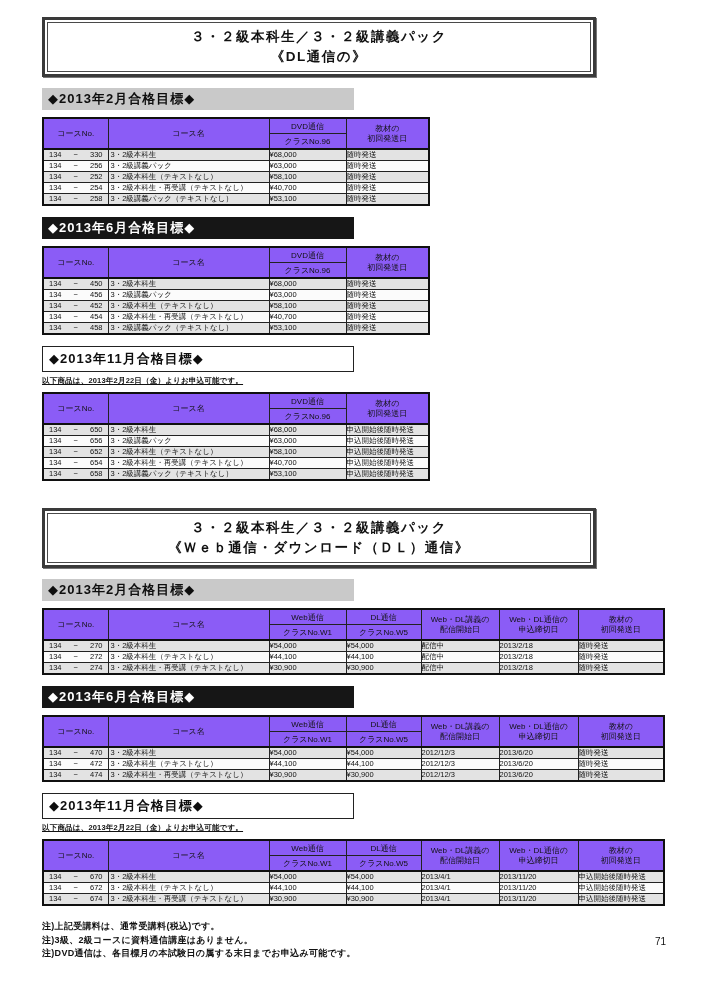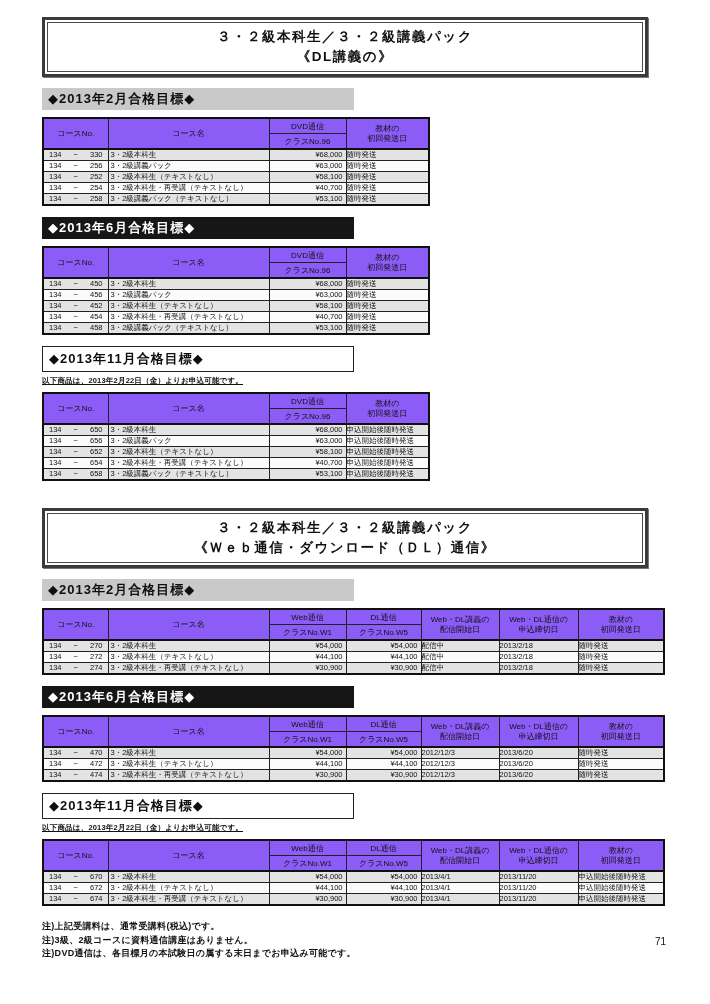--- a/index.html
+++ b/index.html
@@ -9,21 +9,21 @@
     background:#fff;
     margin:0 auto;
     overflow:hidden;
     font-family:"Liberation Sans","DejaVu Sans",sans-serif;
     color:#111;
   }
   .content{padding:17px 0 0 42px;}
 
   
   .title-box{
-    width:606px;
+    width:554px;
     border:3px solid #3a3a3a;
     padding:2px;
     box-sizing:border-box;
     background:#fff;
     box-shadow:1px 1px 0 #777;
   }
   .title-inner{
     border:1px solid #4a4a4a;
     text-align:center;
     padding:4px 0 5px 0;
@@ -97,21 +97,21 @@
   table.t tbody td{
     font-size:7.5px;
     height:10px;
     line-height:10px;
     vertical-align:middle;
   }
   table.t tbody tr:nth-child(odd) td{background:#e3e3e3;}
   table.t tbody tr:nth-child(even) td{background:#fbfbfb;}
   td.no-cell div{display:flex;justify-content:space-between;padding:0 5px;}
   td.name-cell{padding-left:2px !important;text-align:left;}
-  td.price-cell{text-align:right;padding-right:3px !important;}
+  td.price-cell{padding-right:3px !important;}
   td.center-cell{text-align:left;}
 
   .footnotes{margin-top:14px;}
   .footnotes div{
     font-size:9px;
     font-weight:bold;
     line-height:1.5;
     letter-spacing:0.3px;
   }
   .page-number{
@@ -125,21 +125,21 @@
 </head>
 <body>
 
 <div class="page">
   <div class="content">
 
     <section>
       <div class="title-box">
         <div class="title-inner">
           <div>３・２級本科生／３・２級講義パック</div>
-          <div>《DL講義の》</div>
+          <div>《DL通信の》</div>
         </div>
       </div>
       <div id="dvd-subsections">
           <div class="bar bar-gray">◆2013年2月合格目標◆</div>
           <div class="table-wrap">
             <table class="t dvd">
               <colgroup>
                 <col style="width:65px">
                 <col style="width:161px">
                 <col style="width:77px">

